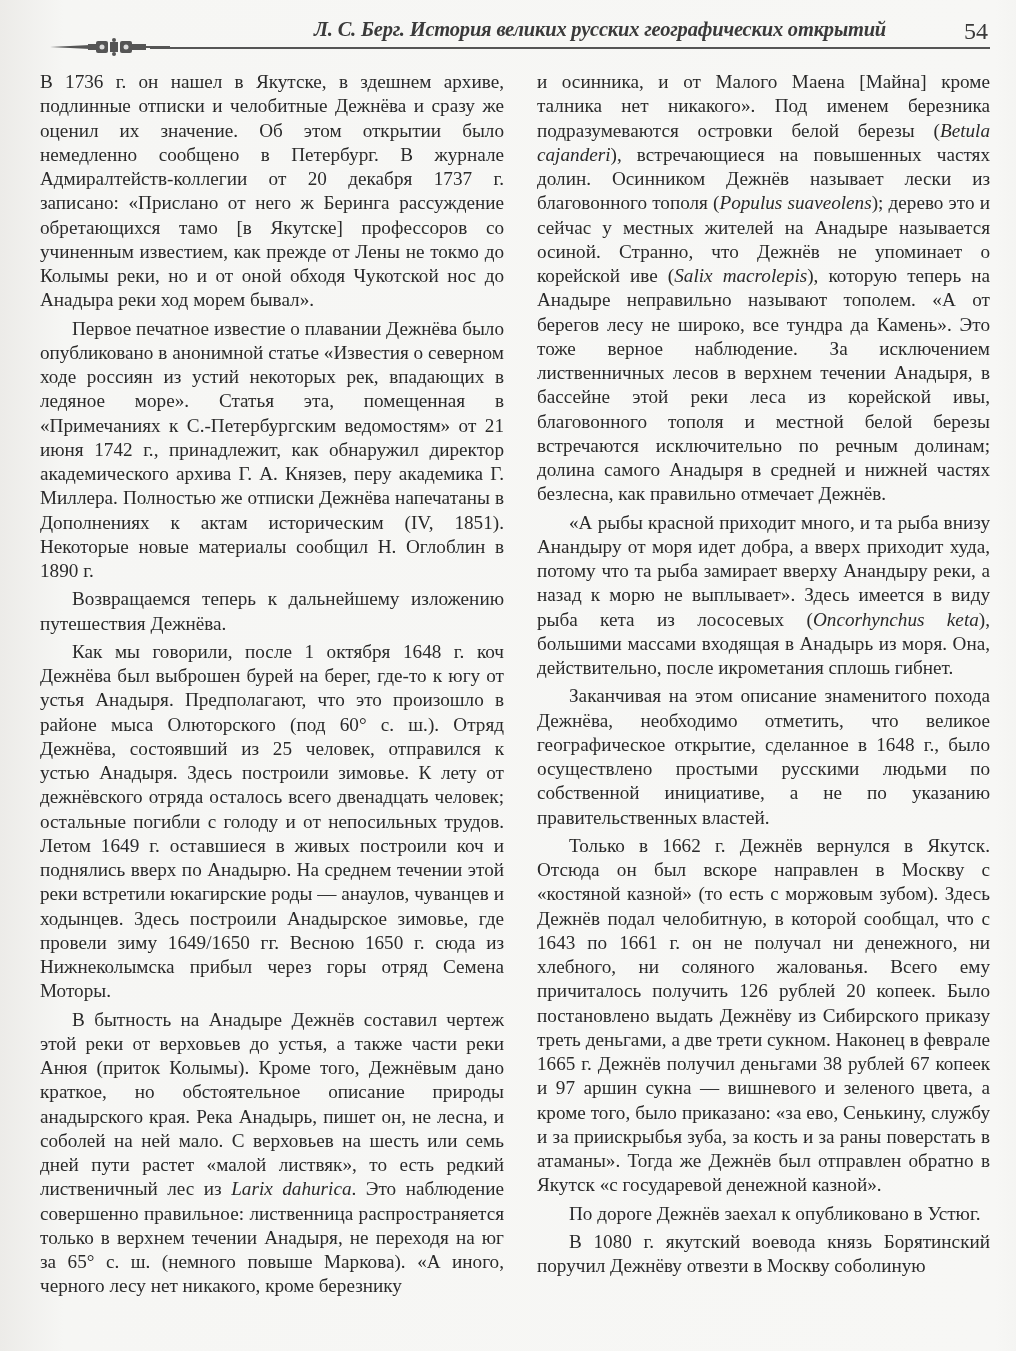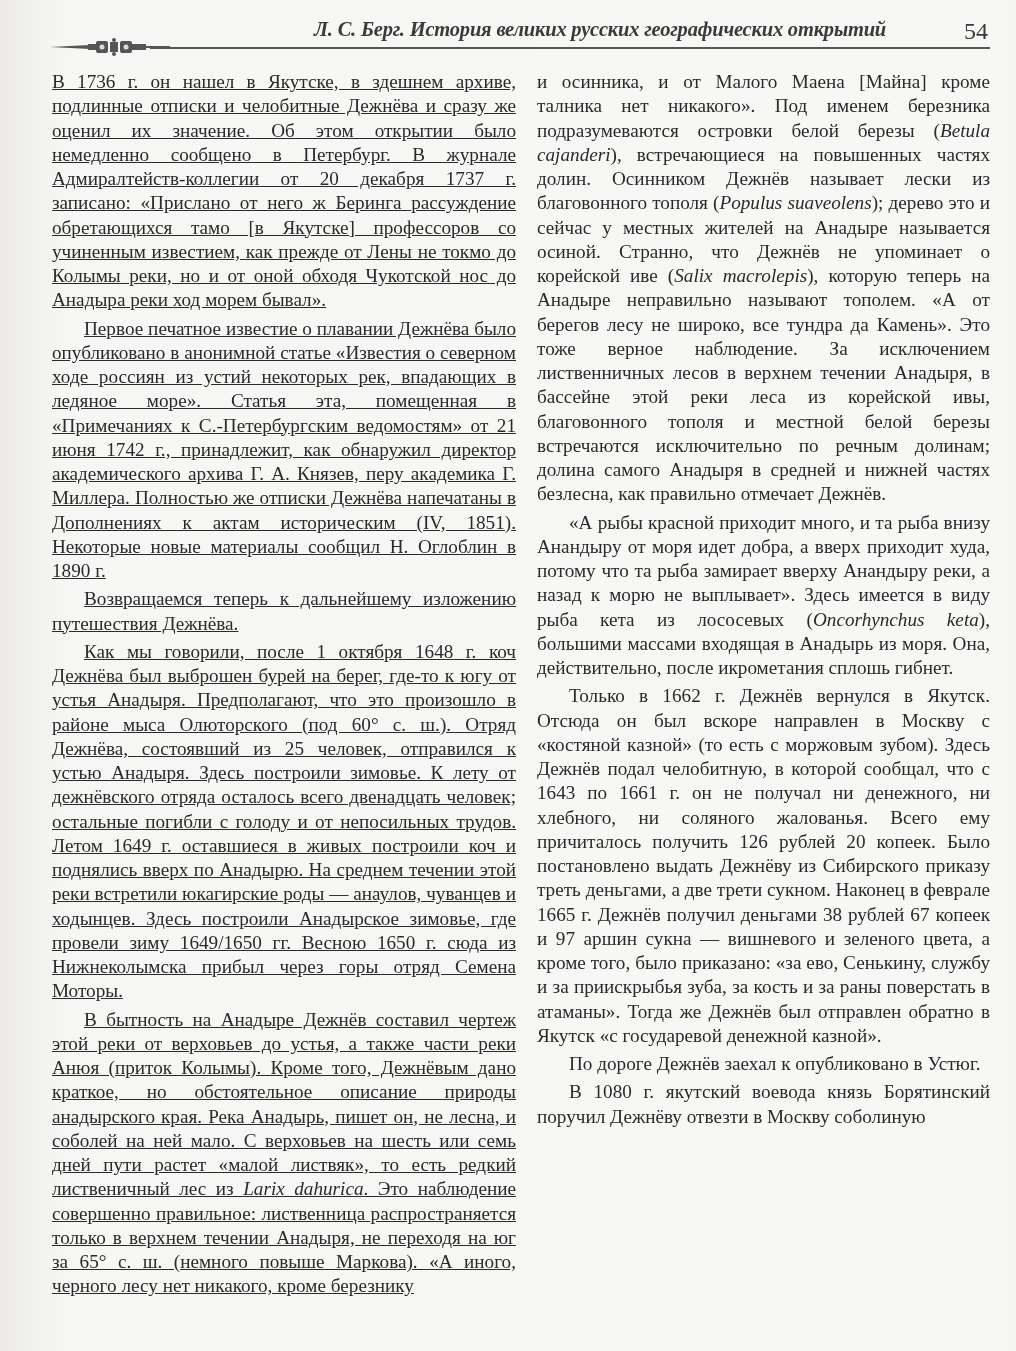--- a/index.html
+++ b/index.html
@@ -15,21 +15,21 @@
   .header { position: absolute; left: 50px; top: 14px; width: 950px; height: 36px; }
   .header-title {
     position: absolute; left: 200px; top: 4px; width: 700px; text-align: center;
     font-style: italic; font-weight: bold; font-size: 20.5px; color: #3a3a3a; letter-spacing: -0.2px;
   }
   .page-number { position: absolute; right: 12px; top: 4px; font-size: 24px; color: #3a3a3a; }
   .header-rule { position: absolute; left: 100px; right: 10px; top: 33px; height: 2px; background: #555; }
   .ornament { position: absolute; left: 0; top: 22px; width: 120px; height: 22px; }
   .columns { position: absolute; top: 70px; left: 0; width: 1016px; }
   .col { position: absolute; top: 0; font-size: 19.2px; line-height: 24.25px; text-align: justify; }
-  .col-left { left: 52px; width: 464px; text-decoration: underline; }
+  .col-left { left: 40px; width: 464px; }
   .col-right { left: 537px; width: 453px; }
   .col p { margin: 0; }
   .col p.indent { text-indent: 32px; margin-top: 4px; }
   .col i { font-style: italic; }
 </style>
 </head>
 <body>
 
 <div class="page">
   <div class="header">
@@ -56,18 +56,19 @@
       <p>В 1736 г. он нашел в Якутске, в здешнем архиве, подлинные отписки и челобитные Дежнёва и сразу же оценил их значение. Об этом открытии было немедленно сообщено в Петербург. В журнале Адмиралтейств-коллегии от 20 декабря 1737 г. записано: «Прислано от него ж Беринга рассуждение обретающихся тамо [в Якутске] профессоров со учиненным известием, как прежде от Лены не токмо до Колымы реки, но и от оной обходя Чукотской нос до Анадыра реки ход морем бывал».</p>
       <p class="indent">Первое печатное известие о плавании Дежнёва было опубликовано в анонимной статье «Известия о северном ходе россиян из устий некоторых рек, впадающих в ледяное море». Статья эта, помещенная в «Примечаниях к С.-Петербургским ведомостям» от 21 июня 1742 г., принадлежит, как обнаружил директор академического архива Г. А. Князев, перу академика Г. Миллера. Полностью же отписки Дежнёва напечатаны в Дополнениях к актам историческим (IV, 1851). Некоторые новые материалы сообщил Н. Оглоблин в 1890 г.</p>
       <p class="indent">Возвращаемся теперь к дальнейшему изложению путешествия Дежнёва.</p>
       <p class="indent">Как мы говорили, после 1 октября 1648 г. коч Дежнёва был выброшен бурей на берег, где-то к югу от устья Анадыря. Предполагают, что это произошло в районе мыса Олюторского (под 60° с. ш.). Отряд Дежнёва, состоявший из 25 человек, отправился к устью Анадыря. Здесь построили зимовье. К лету от дежнёвского отряда осталось всего двенадцать человек; остальные погибли с голоду и от непосильных трудов. Летом 1649 г. оставшиеся в живых построили коч и поднялись вверх по Анадырю. На среднем течении этой реки встретили юкагирские роды — анаулов, чуванцев и ходынцев. Здесь построили Анадырское зимовье, где провели зиму 1649/1650 гг. Весною 1650 г. сюда из Нижнеколымска прибыл через горы отряд Семена Моторы.</p>
       <p class="indent"><span>В бытность на Анадыре Дежнёв составил чертеж этой реки от верховьев до устья, а также части реки Анюя (приток Колымы). Кроме того, Дежнёвым дано краткое, но обстоятельное описание природы анадырского края. Река Анадырь, пишет он, не лесна, и соболей на ней мало. С верховьев на шесть или семь дней пути растет «малой листвяк», то есть редкий лиственичный лес из </span><i>Larix dahurica</i><span>. Это наблюдение совершенно правильное: лиственница распространяется только в верхнем течении Анадыря, не переходя на юг за 65° с. ш. (немного повыше Маркова). «А иного, черного лесу нет никакого, кроме березнику</span></p>
     </div>
 
     <div class="col col-right">
       <p><span>и осинника, и от Малого Маена [Майна] кроме талника нет никакого». Под именем березника подразумеваются островки белой березы (</span><i>Betula cajanderi</i><span>), встречающиеся на повышенных частях долин. Осинником Дежнёв называет лески из благовонного тополя (</span><i>Populus suaveolens</i><span>); дерево это и сейчас у местных жителей на Анадыре называется осиной. Странно, что Дежнёв не упоминает о корейской иве (</span><i>Salix macrolepis</i><span>), которую теперь на Анадыре неправильно называют тополем. «А от берегов лесу не широко, все тундра да Камень». Это тоже верное наблюдение. За исключением лиственничных лесов в верхнем течении Анадыря, в бассейне этой реки леса из корейской ивы, благовонного тополя и местной белой березы встречаются исключительно по речным долинам; долина самого Анадыря в средней и нижней частях безлесна, как правильно отмечает Дежнёв.</span></p>
       <p class="indent"><span>«А рыбы красной приходит много, и та рыба внизу Анандыру от моря идет добра, а вверх приходит худа, потому что та рыба замирает вверху Анандыру реки, а назад к морю не выплывает». Здесь имеется в виду рыба кета из лососевых (</span><i>Oncorhynchus keta</i><span>), большими массами входящая в Анадырь из моря. Она, действительно, после икрометания сплошь гибнет.</span></p>
+      <p class="indent">Заканчивая на этом описание знаменитого похода Дежнёва, необходимо отметить, что великое географическое открытие, сделанное в 1648 г., было осуществлено простыми русскими людьми по собственной инициативе, а не по указанию правительственных властей.</p>
       <p class="indent">Только в 1662 г. Дежнёв вернулся в Якутск. Отсюда он был вскоре направлен в Москву с «костяной казной» (то есть с моржовым зубом). Здесь Дежнёв подал челобитную, в которой сообщал, что с 1643 по 1661 г. он не получал ни денежного, ни хлебного, ни соляного жалованья. Всего ему причиталось получить 126 рублей 20 копеек. Было постановлено выдать Дежнёву из Сибирского приказу треть деньгами, а две трети сукном. Наконец в феврале 1665 г. Дежнёв получил деньгами 38 рублей 67 копеек и 97 аршин сукна — вишневого и зеленого цвета, а кроме того, было приказано: «за ево, Сенькину, службу и за приискрыбья зуба, за кость и за раны поверстать в атаманы». Тогда же Дежнёв был отправлен обратно в Якутск «с государевой денежной казной».</p>
       <p class="indent">По дороге Дежнёв заехал к опубликовано в Устюг.</p>
       <p class="indent">В 1080 г. якутский воевода князь Борятинский поручил Дежнёву отвезти в Москву соболиную</p>
     </div>
   </div>
 </div>
 
 </body></html>

